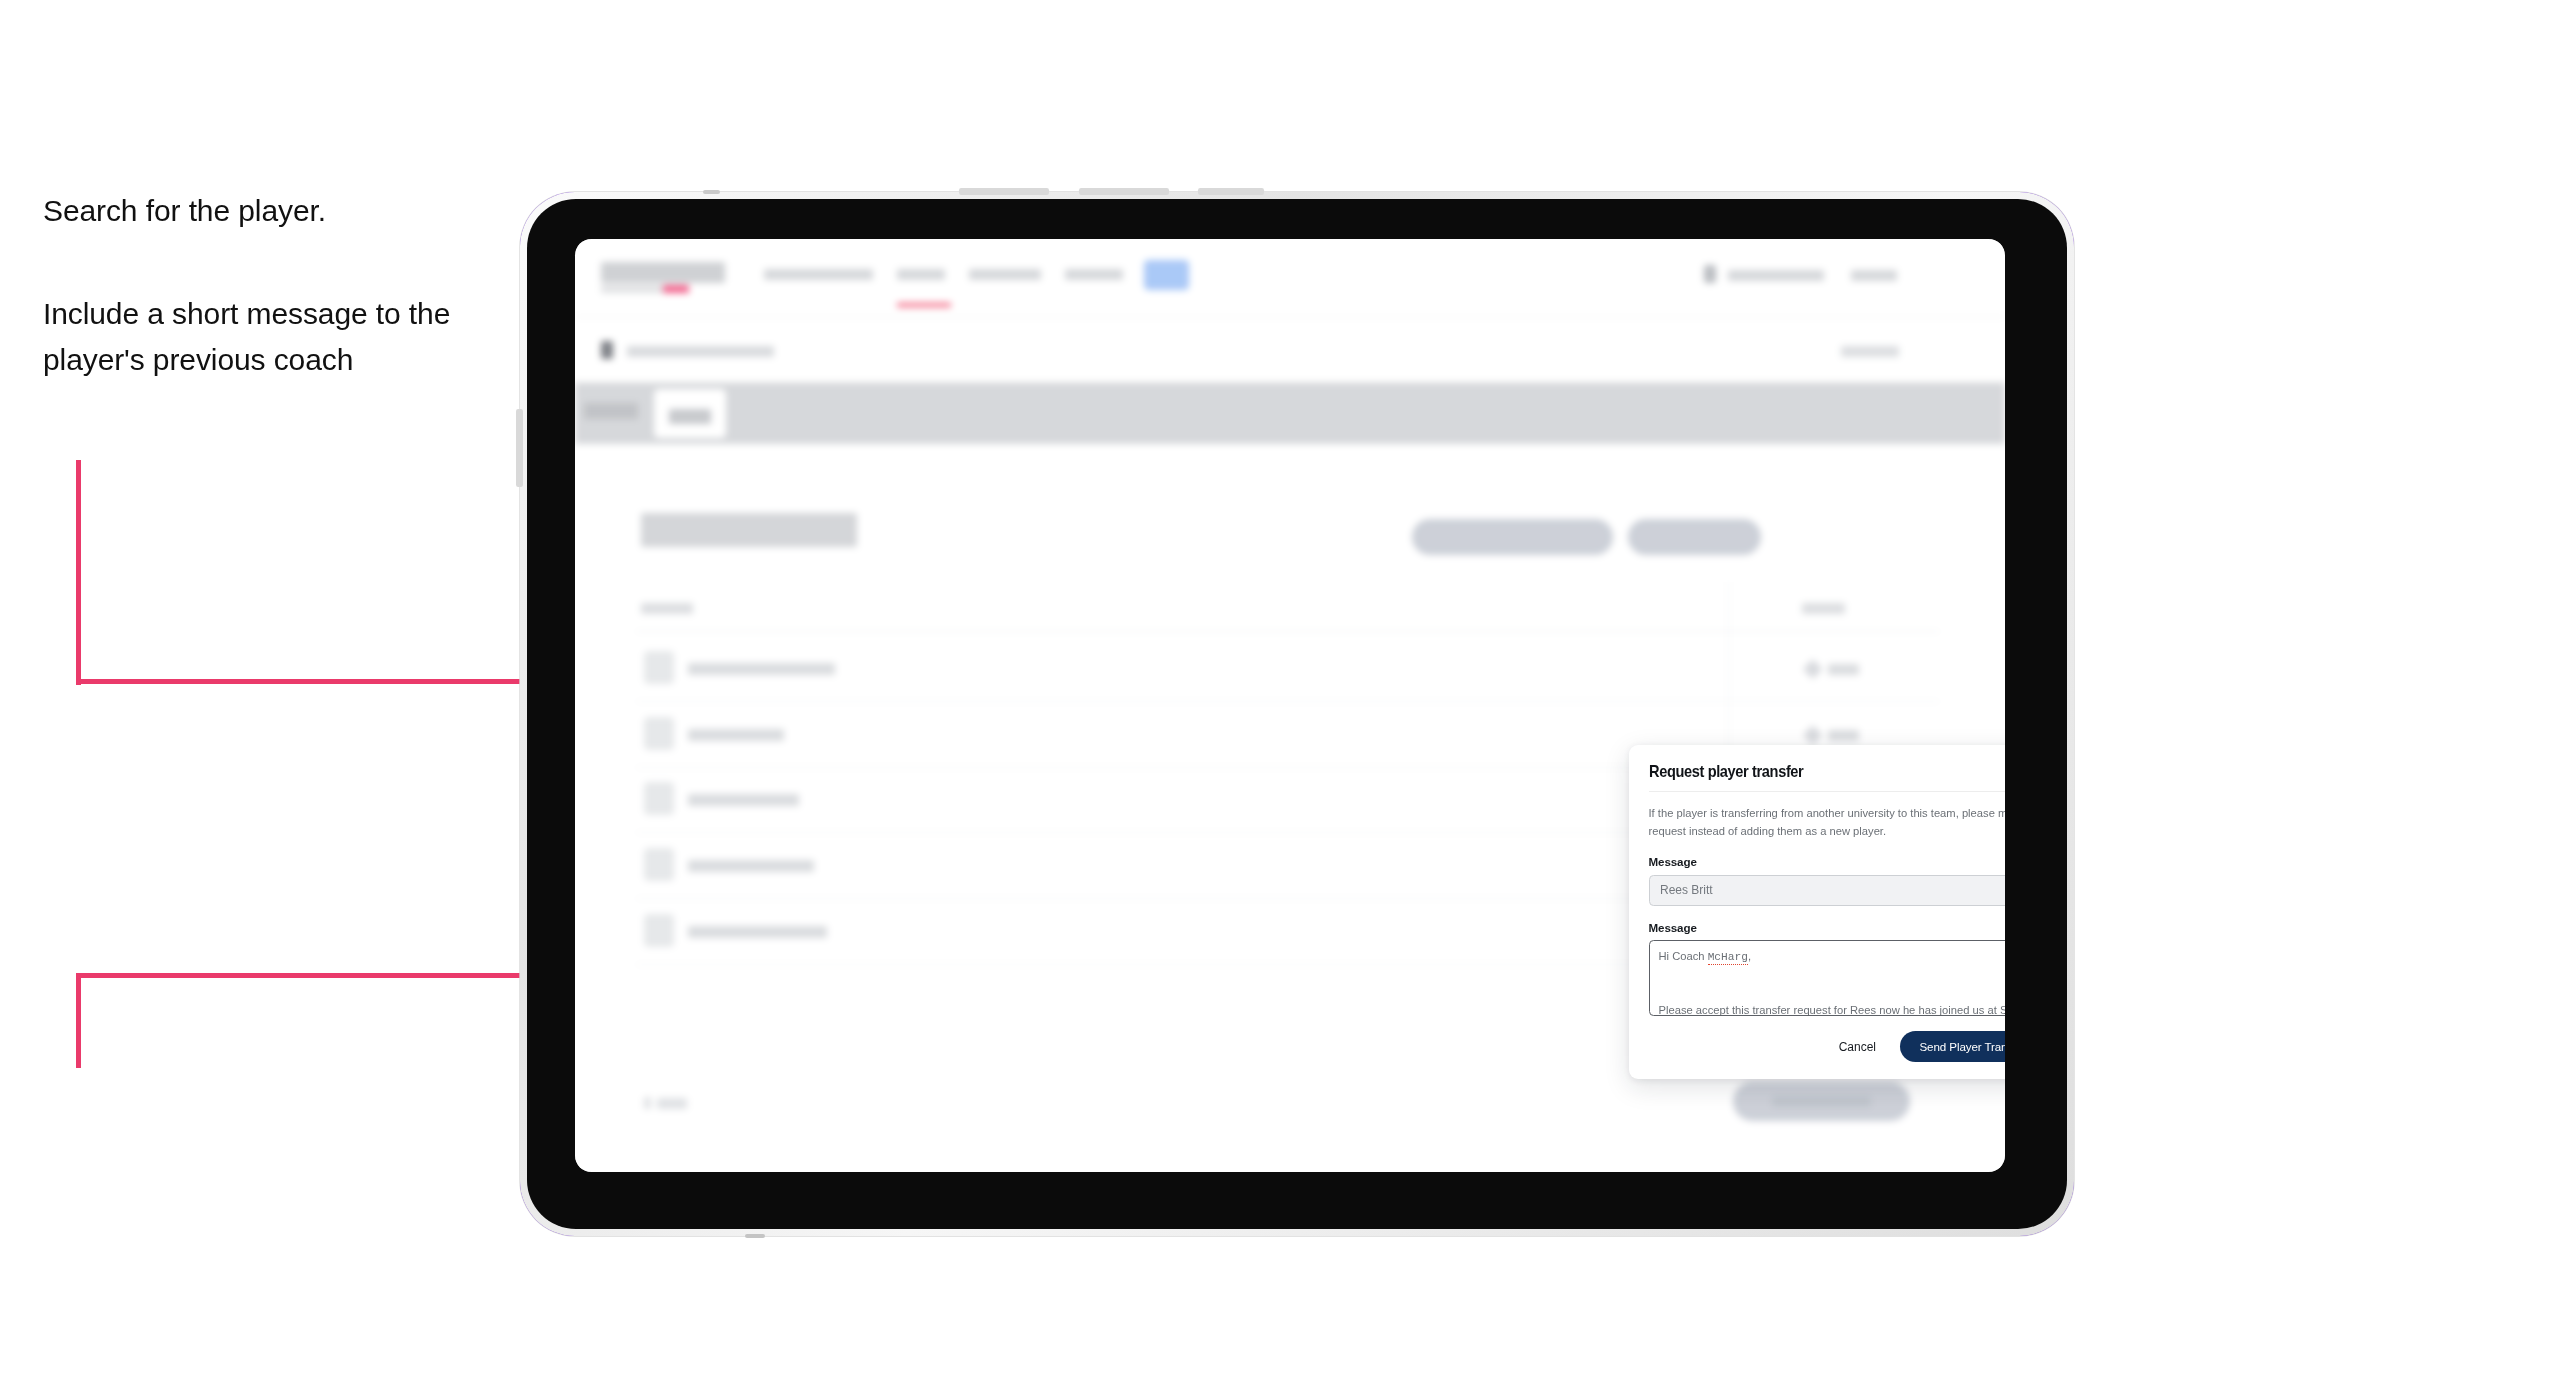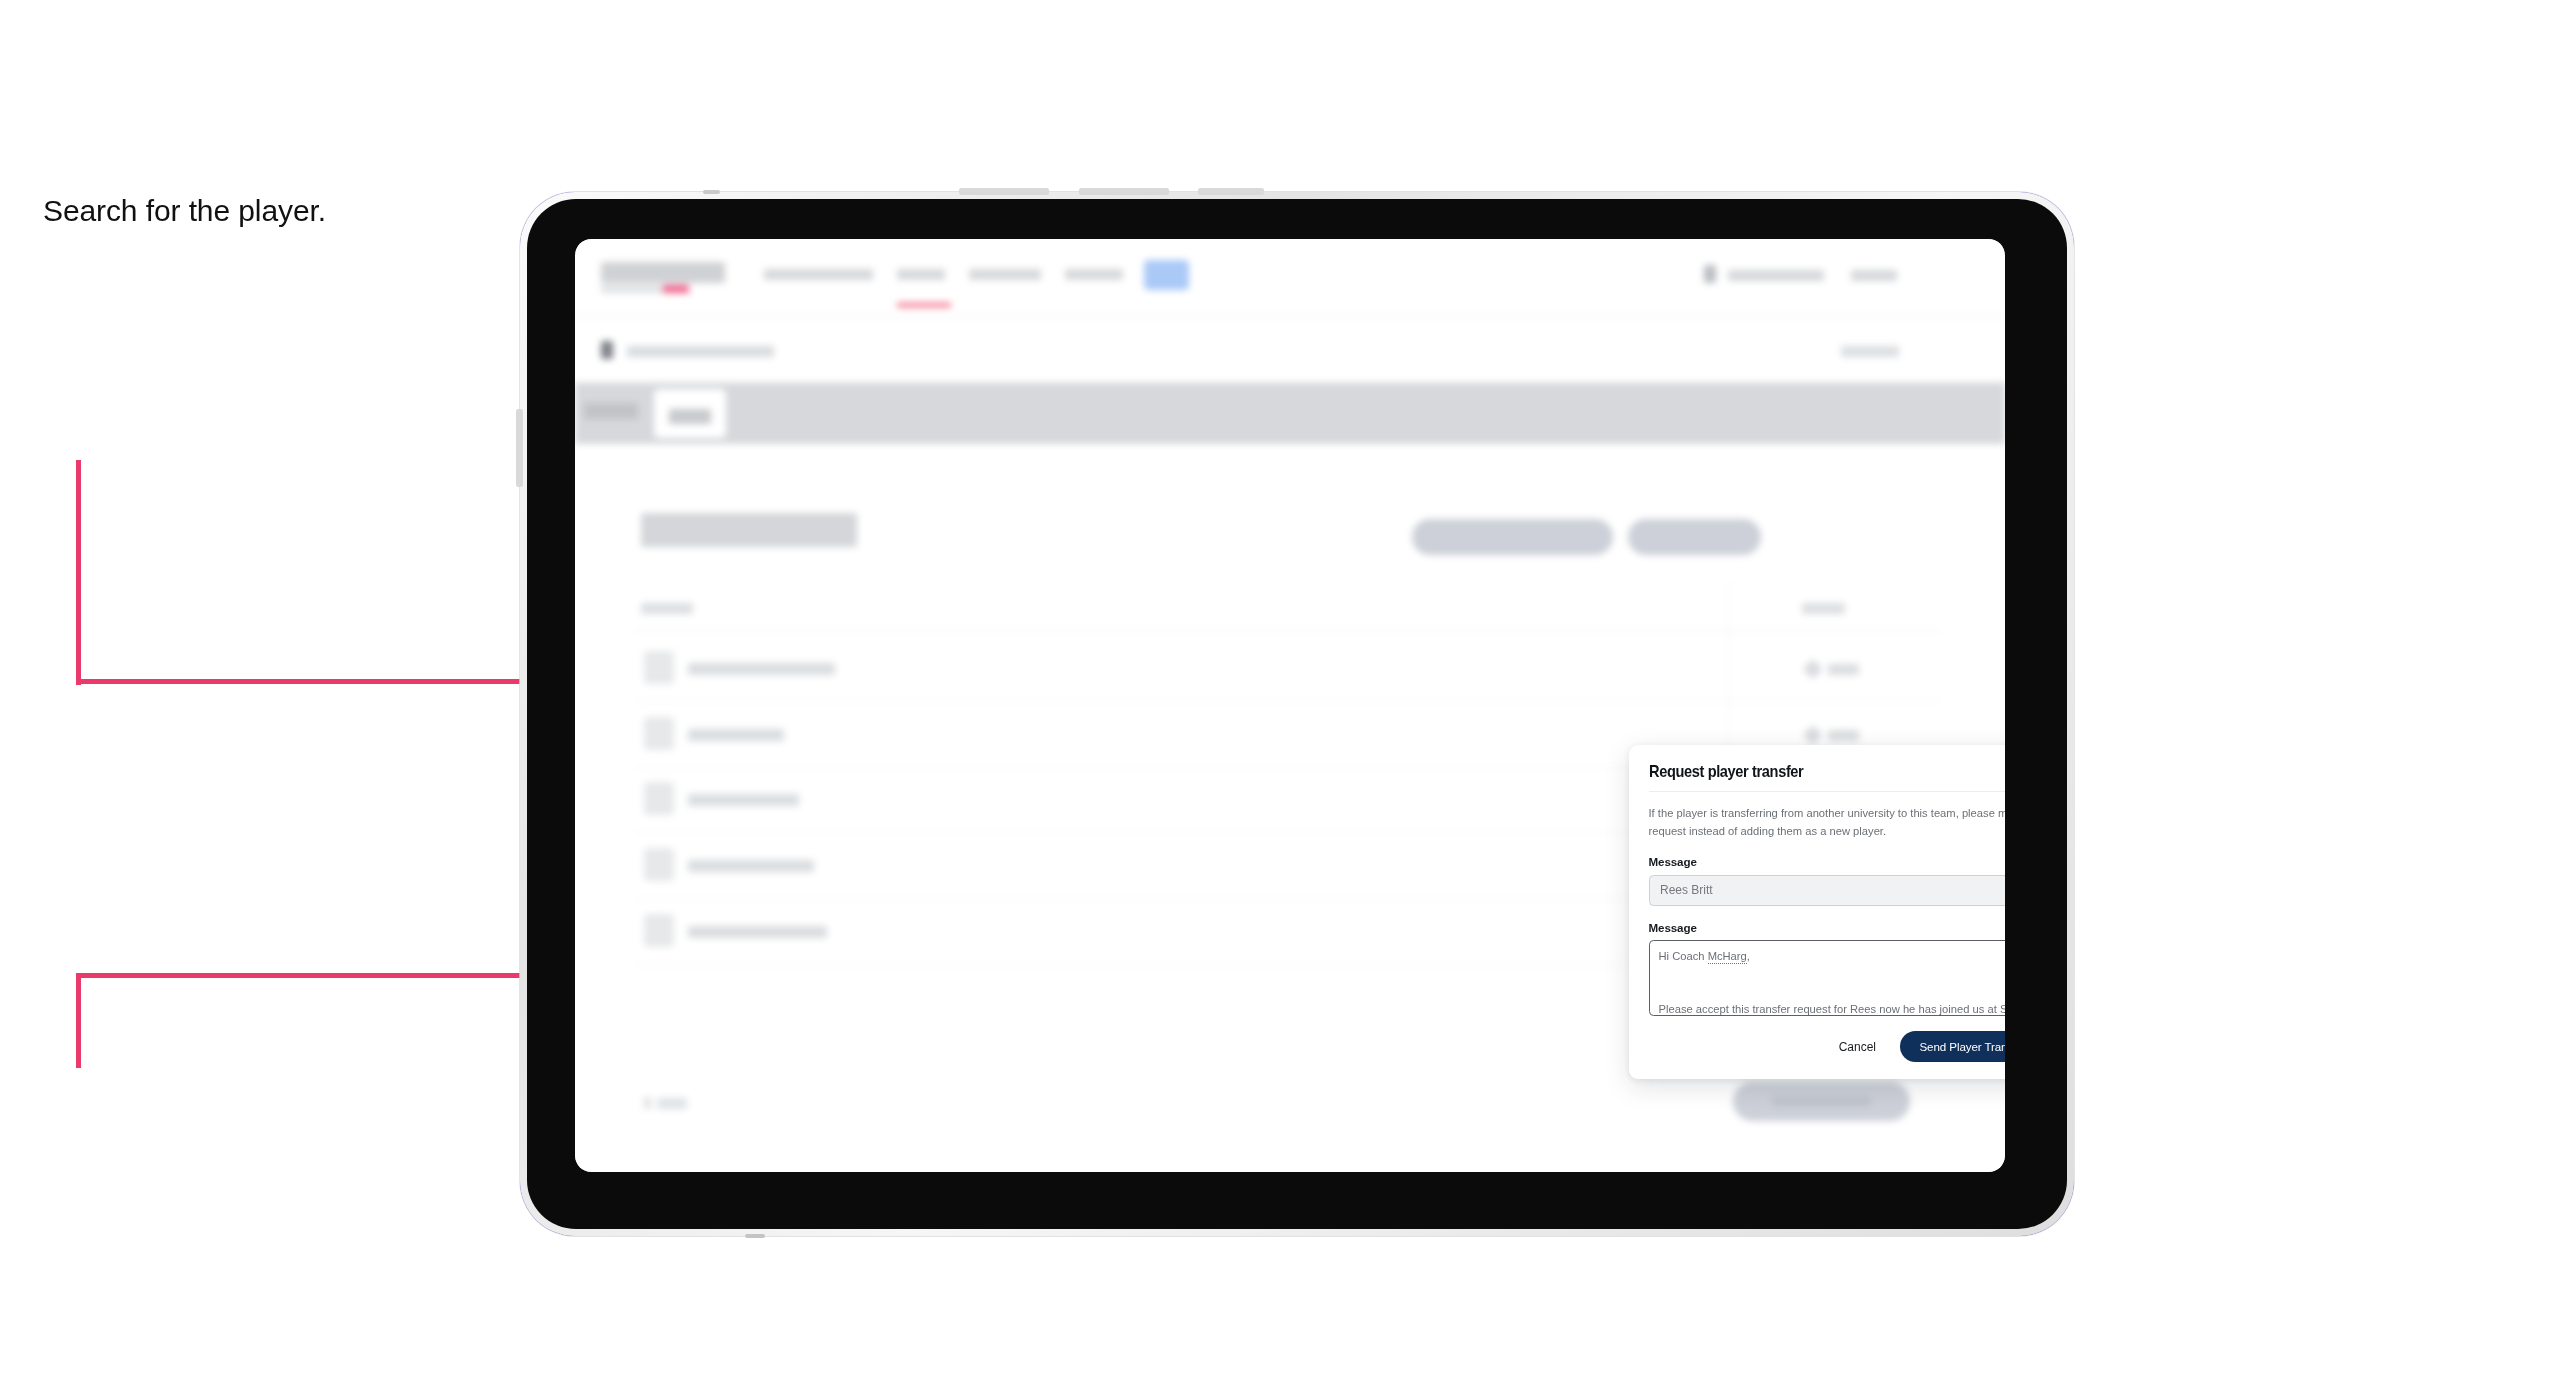--- a/index.html
+++ b/index.html
@@ -218,20 +218,21 @@
     line-height: 1.58;
     color: #6b7076;
     font-family: "Liberation Sans", sans-serif;
     position: relative;
     overflow: hidden;
     white-space: pre-wrap;
   }
   .spell-err {
     border-bottom: 1.5px dotted #e0452f;
     padding-bottom: 0.7px;
+    font-family: Liberation Mono, monospace;
   }
 
   #modal-actions {
     margin-top: 15px;
     display: flex; align-items: center; justify-content: flex-end; gap: 16.5px;
   }
   #btn-cancel {
     font-size: 12px;
     color: #171b20;
     background: none; border: none; cursor: pointer;
@@ -250,20 +251,21 @@
     letter-spacing: -0.1px;
   }
 </style>
 </head>
 <body>
 
 <div id="stage">
 
   <div class="anno-text" id="anno-top-1">Search for the player.</div>
 
+  <div class="anno-text" id="anno-top-2">Include a short message to the player's previous coach</div>
 
 
   <div class="pink-line" id="a1-vert"></div>
   <div class="pink-line" id="a1-horz"></div>
   <div id="a1-head">
     <svg width="39" height="39" viewBox="0 0 52 52">
       <polyline points="8,6 34,26 8,46" fill="none" stroke="#EA3A6B" stroke-width="7" stroke-linecap="square" stroke-linejoin="miter"></polyline>
     </svg>
   </div>
 

